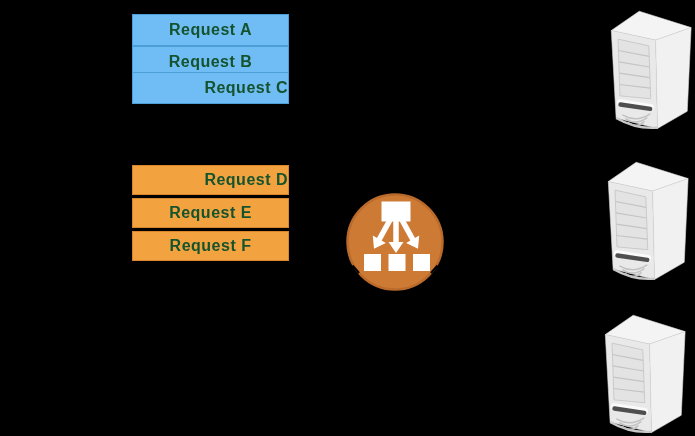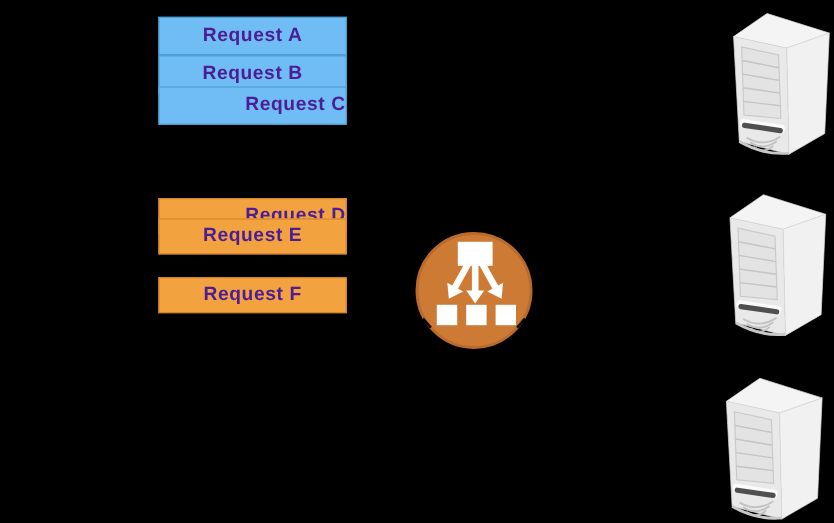--- a/index.html
+++ b/index.html
@@ -16,40 +16,40 @@
     font-family: "Liberation Sans", "DejaVu Sans", sans-serif;
   }
   .req-box {
     position: absolute;
     left: 132px;
     width: 157px;
     box-sizing: border-box;
     display: flex;
     align-items: center;
     justify-content: center;
-    color: #4c1d95;
+    color: #14532d;
     font-size: 16px;
     font-weight: 700;
     letter-spacing: 0.5px;
   }
   .req-blue {
     background: #70bcf4;
     border: 1px solid #4c9fd6;
     height: 32px;
   }
   .req-orange {
     background: #f2a23f;
     border: 1px solid #d8862b;
     height: 30px;
   }
   .blue-a { top: 14px; }
   .blue-b { top: 32px; margin-top: 14px; }
   .blue-c { top: 72px; justify-content: flex-end; }
   .orange-d { top: 165px; justify-content: flex-end; }
-  .orange-e { top: 182px; }
+  .orange-e { top: 198px; }
   .orange-f { top: 231px; text-align: center; }
   .lb-wrap {
     position: absolute;
     left: 345px;
     top: 192px;
     width: 100px;
     height: 100px;
   }
   .server-wrap {
     position: absolute;

